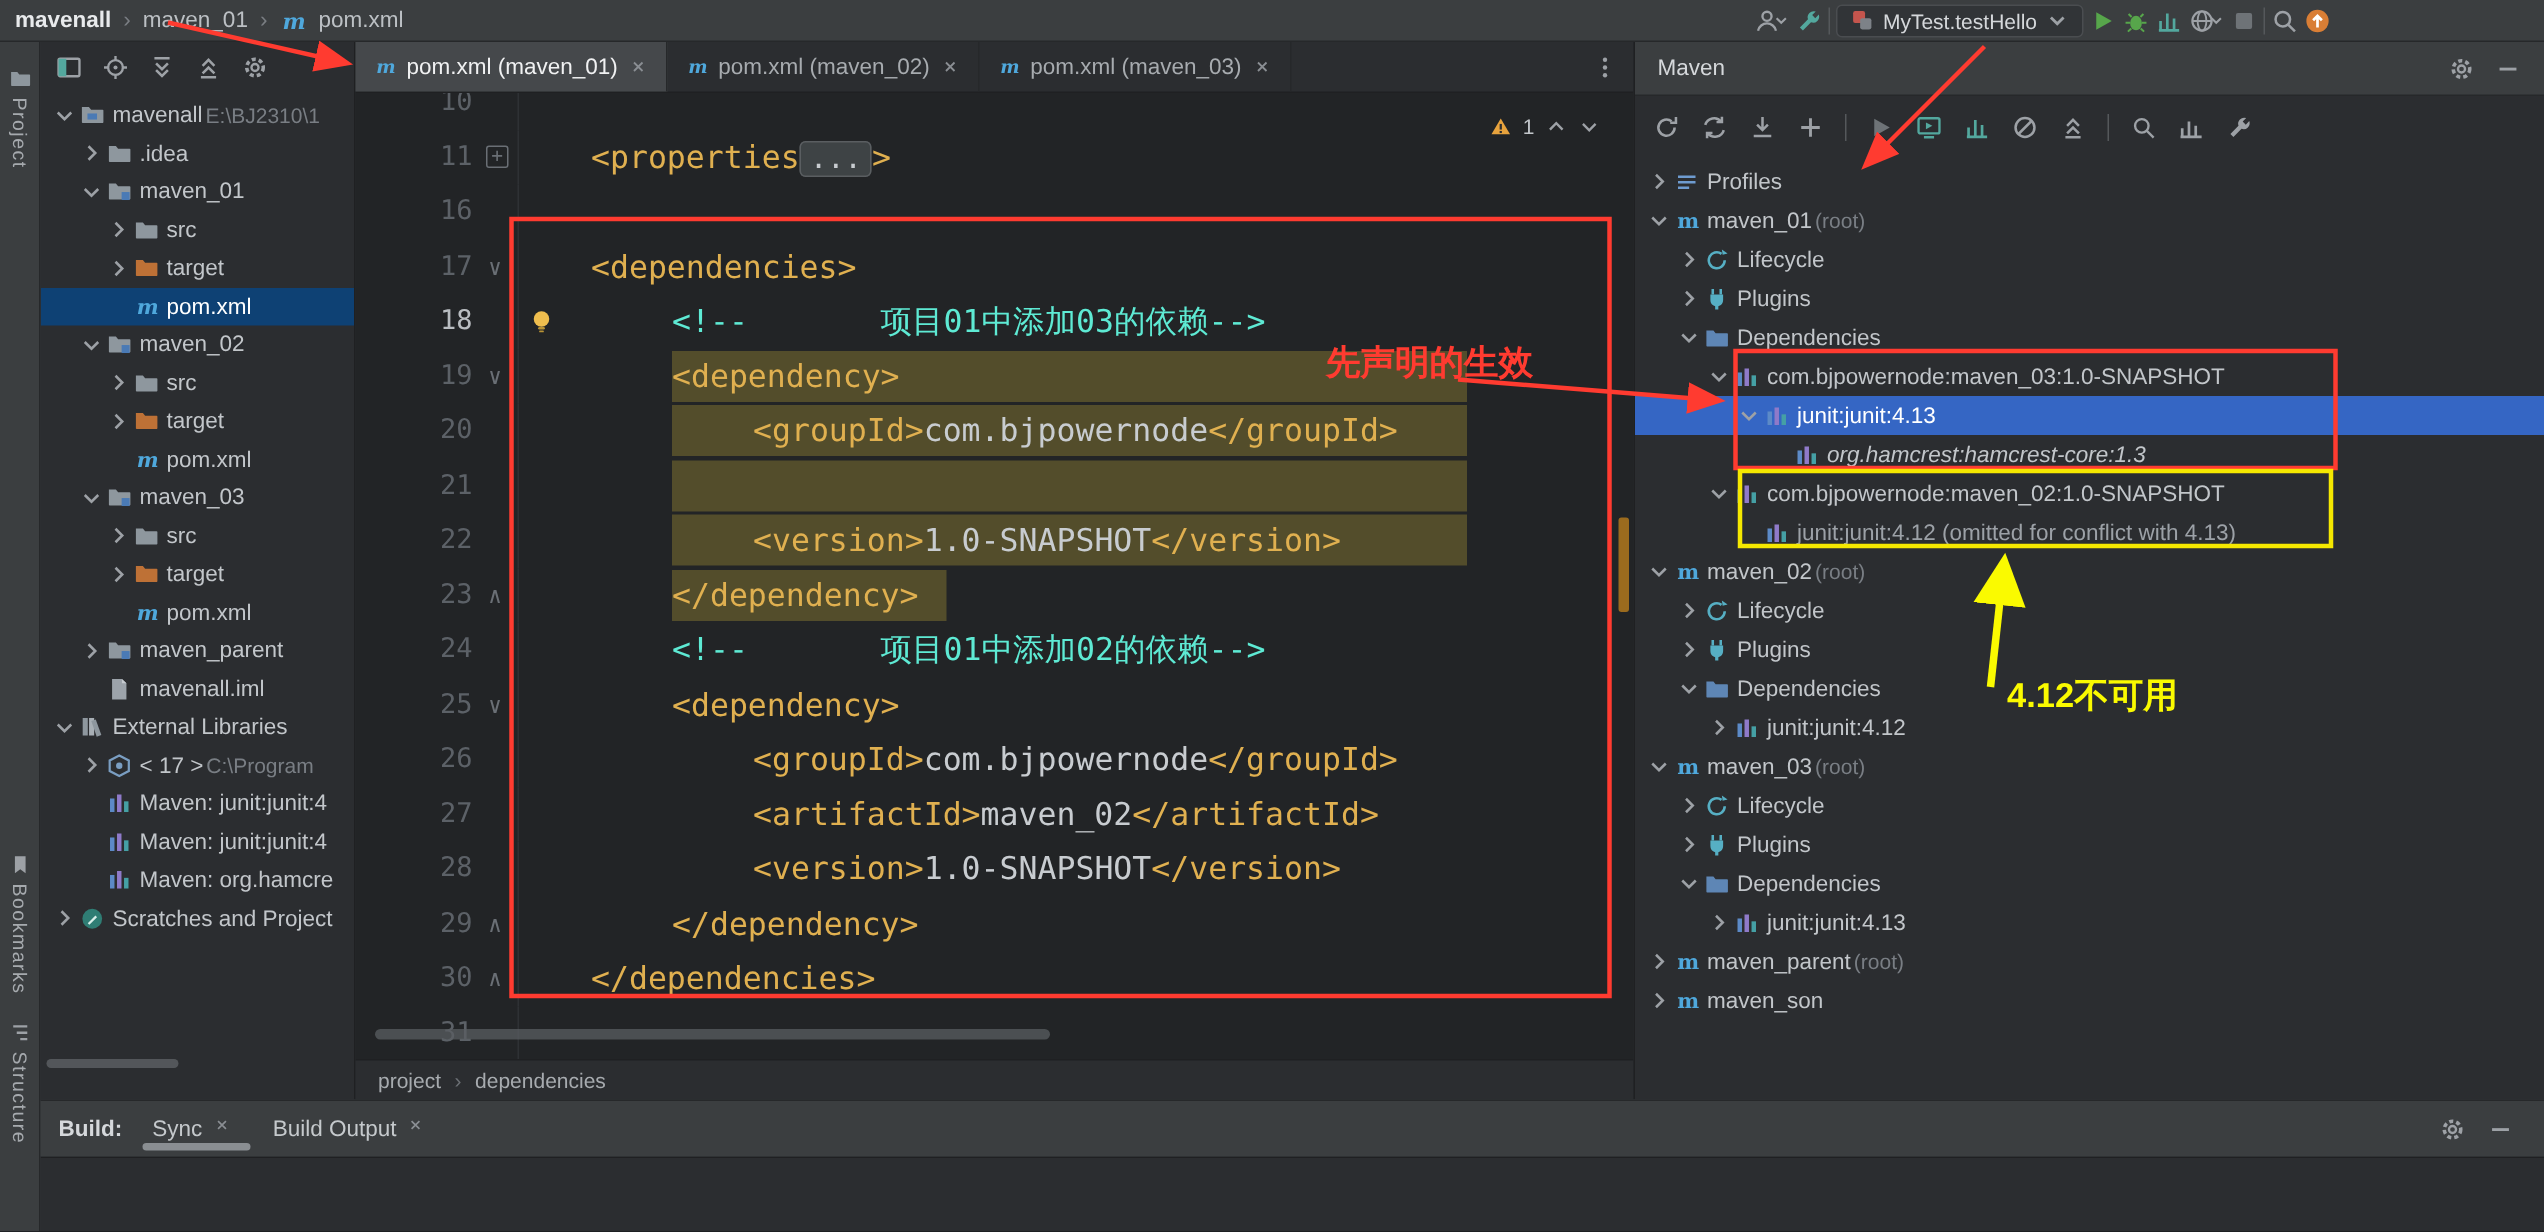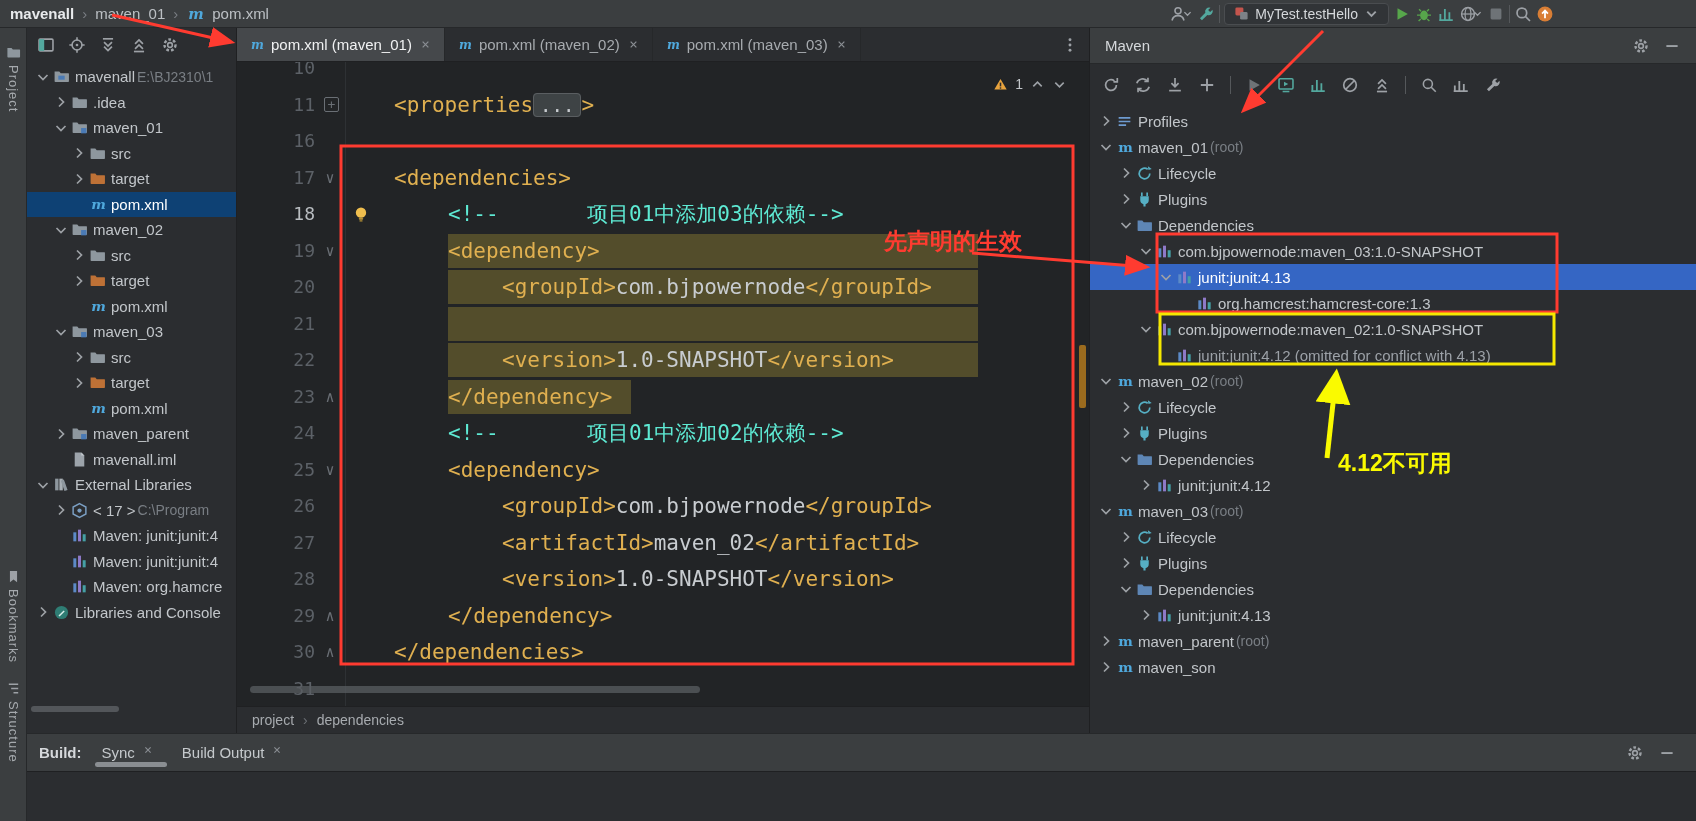--- a/index.html
+++ b/index.html
@@ -545,21 +545,21 @@
             <svg viewBox="0 0 16 16">
               <path d="M6 3.5L10.5 8L6 12.5" fill="none" stroke="#9DA1A6" stroke-width="1.7"></path>
             </svg>
           </span>
           <span class="icn node">
             <svg viewBox="0 0 16 16">
               <circle cx="8" cy="8" r="6.2" fill="#2F7D74"></circle>
               <path d="M5.2 10.8L10 6l1 1-4.8 4.8z" fill="#D8EEE9"></path>
             </svg>
           </span>
-          <span class="lbl">Libraries and Console</span>
+          <span class="lbl">Scratches and Project</span>
         </div>
       </div>
   </aside>
   <div class="proj-stub"></div>
 
   <section class="editor">
     <div class="tabbar" id="tabbar">
         <div class="tab active">
           <span class="icn">
             <svg viewBox="0 0 16 16">
@@ -845,21 +845,21 @@
           </span>
           <span class="icn node">
             <svg viewBox="0 0 16 16">
               <rect x="2.2" y="5" width="2.8" height="8.5" fill="#5C8AC7"></rect>
               <rect x="6.6" y="2.5" width="2.8" height="11" fill="#8F7AC9"></rect>
               <rect x="11" y="6.8" width="2.8" height="6.7" fill="#45A0A5"></rect>
             </svg>
           </span>
           <span class="lbl">junit:junit:4.13</span>
         </div>
-        <div class="tree-row" style="padding-left: 88px;">
+        <div class="tree-row" style="padding-left: 88px; font-style: italic;">
           <span class="icn chev">
             <svg viewBox="0 0 16 16"></svg>
           </span>
           <span class="icn node">
             <svg viewBox="0 0 16 16">
               <rect x="2.2" y="5" width="2.8" height="8.5" fill="#5C8AC7"></rect>
               <rect x="6.6" y="2.5" width="2.8" height="11" fill="#8F7AC9"></rect>
               <rect x="11" y="6.8" width="2.8" height="6.7" fill="#45A0A5"></rect>
             </svg>
           </span>

